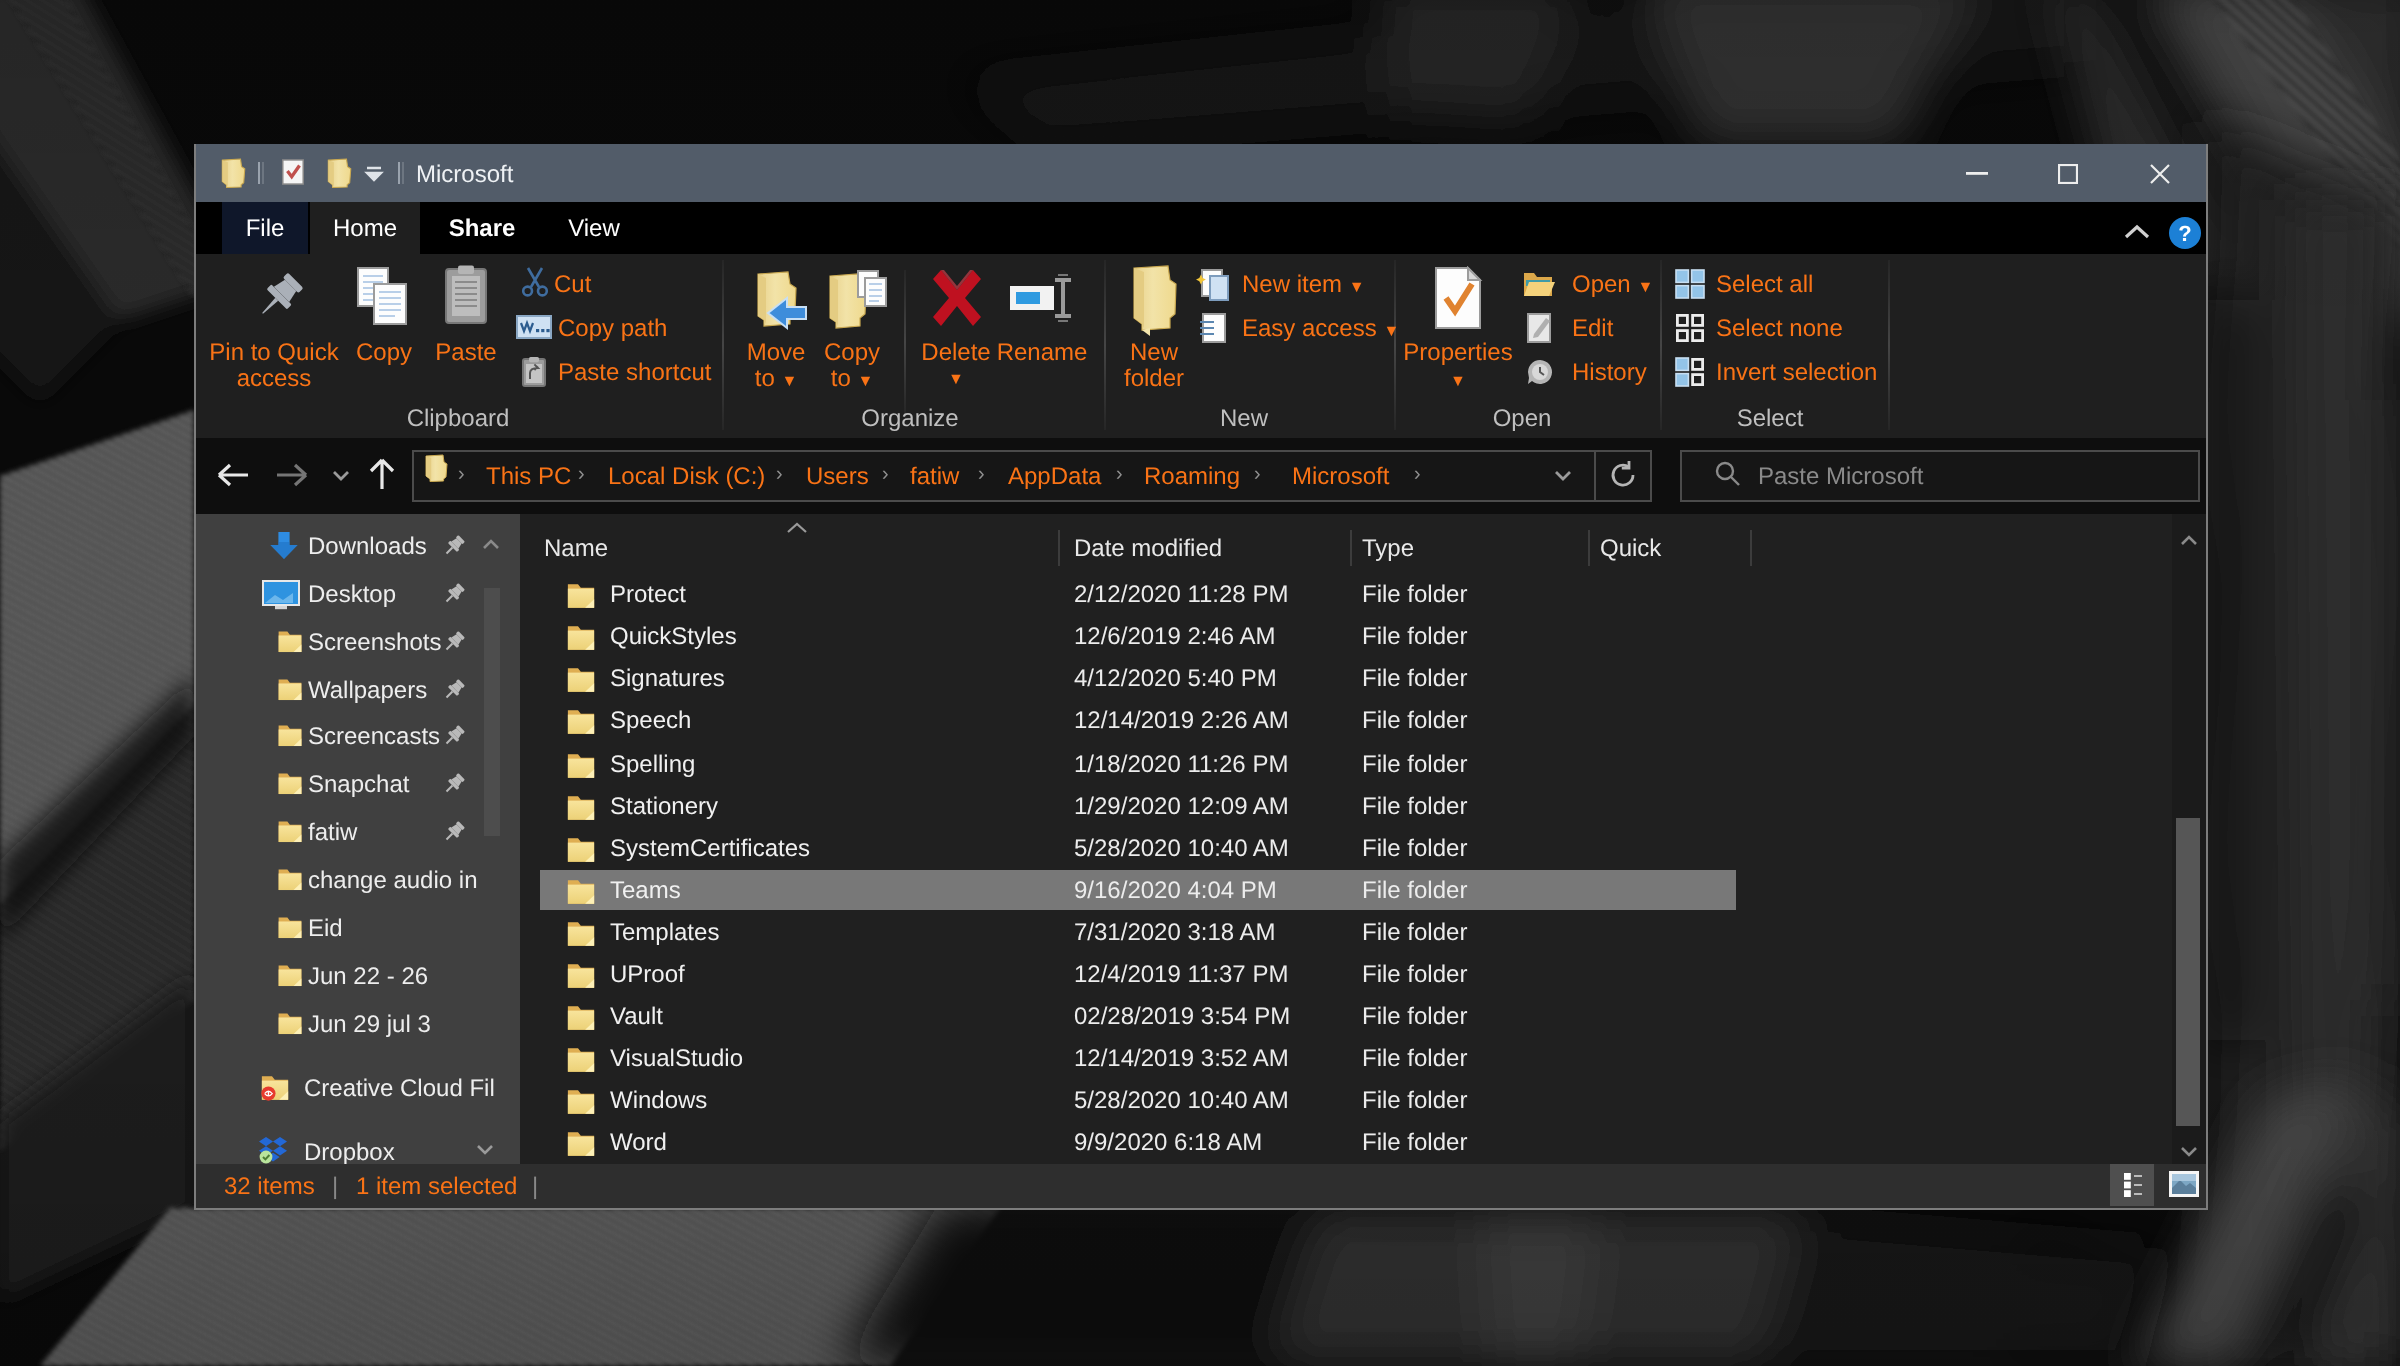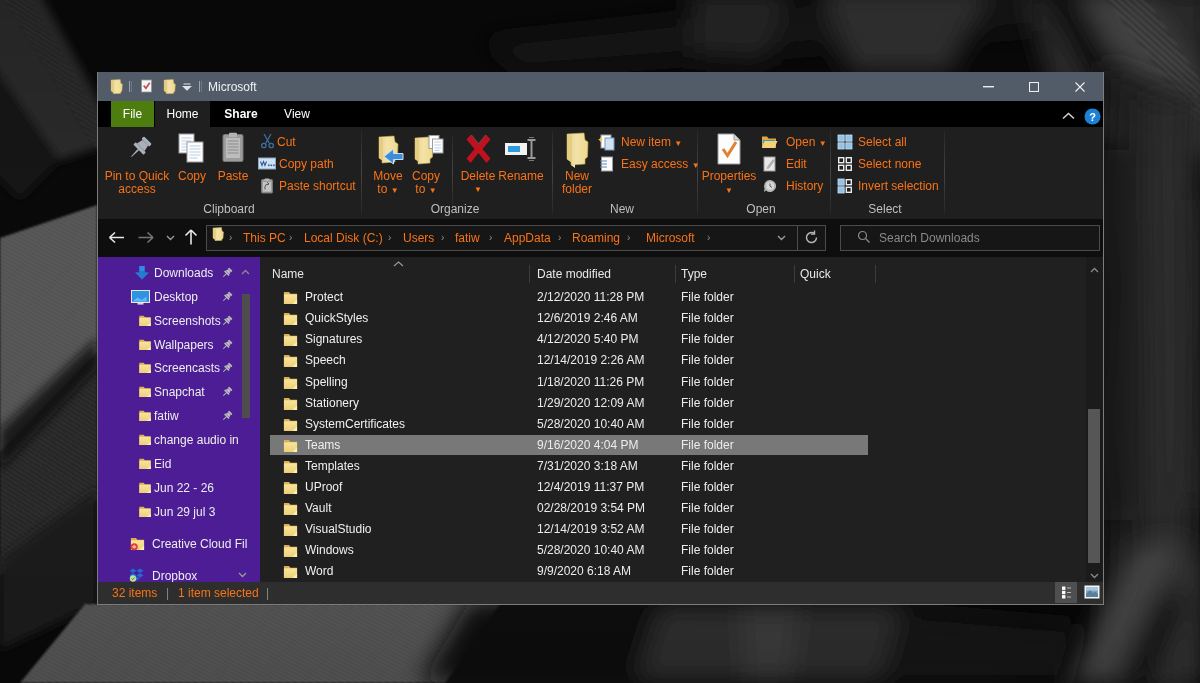--- a/index.html
+++ b/index.html
@@ -1,21 +1,21 @@
 <!DOCTYPE html>
 <html><head><meta charset="utf-8"><style>
 html,body{margin:0;padding:0;width:1200px;height:683px;overflow:hidden;background:#0a0a0a;
 font-family:"Liberation Sans",sans-serif;-webkit-font-smoothing:antialiased;}
 .a{position:absolute;}
 #win{left:97px;top:72px;width:1007px;height:533px;border:1px solid #7d7d7d;border-top:none;box-sizing:border-box;}
 #tbar{left:0;top:0;width:1005px;height:29px;background:#525c69;}
 #tstrip{left:0;top:29px;width:1005px;height:26px;background:#000;}
 #ribbon{left:0;top:55px;width:1005px;height:92px;background:#1f1f1f;}
 #addr{left:0;top:147px;width:1005px;height:38px;background:#0e0e0e;}
-#main{left:0;top:185px;width:1005px;height:325px;background:#4c1d95;}
+#main{left:0;top:185px;width:1005px;height:325px;background:#404040;}
 #list{left:162px;top:0;width:843px;height:325px;background:#202020;}
 #status{left:0;top:510px;width:1005px;height:22px;background:#2e2e2e;text-align:right;}
 .t{position:absolute;font-size:12px;color:#f97316;white-space:nowrap;line-height:14px;}
 .ctr{transform:translateX(-50%);text-align:left;}
 .vsep{position:absolute;width:1px;background:linear-gradient(#262626,#454545,#262626);}
 .glabel{position:absolute;font-size:12px;color:#bfbfbf;white-space:nowrap;transform:translateX(-50%);}
 .tab{position:absolute;top:0;height:26px;font-size:12px;color:#fff;text-align:center;line-height:26px;}
 .row{position:absolute;left:162px;width:826px;height:21px;}
 .row .ic{position:absolute;left:23px;top:3px;}
 .row .nm{position:absolute;left:45px;top:3px;font-size:12px;color:#f0f0f0;white-space:nowrap;}
@@ -178,21 +178,21 @@
         <rect width="11" height="1.4" fill="#eee"></rect>
       </svg>
   <svg class="a" style="left:931px;top:10px" width="10" height="10">
         <rect x="0.5" y="0.5" width="9" height="9" fill="none" stroke="#eee" stroke-width="1.1"></rect>
       </svg>
   <svg class="a" style="left:977px;top:10px" width="10" height="10">
         <path d="M0.5 0.5 L9.5 9.5 M9.5 0.5 L0.5 9.5" stroke="#eee" stroke-width="1.1"></path>
       </svg>
 </div>
 <div id="tstrip" class="a">
-  <div class="tab" style="left:13px;width:43px;background:#4d7c0f;">File</div>
+  <div class="tab" style="left:13px;width:43px;background:#0f172a;">File</div>
   <div class="tab" style="left:57px;width:55px;background:#1f1f1f;">Home</div>
   <div class="tab" style="left:115px;width:56px;font-weight:bold;">Share</div>
   <div class="tab" style="left:171px;width:56px;">View</div>
   <svg class="a" style="left:964px;top:11px" width="13" height="8">
         <path d="M1 6.5 L6.5 1.5 L12 6.5" stroke="#d0d0d0" stroke-width="1.6" fill="none"></path>
       </svg>
   <svg class="a" style="left:986px;top:7px" width="17" height="17">
         <circle cx="8.5" cy="8.5" r="8" fill="#1c80d6"></circle>
         <text x="8.5" y="12.5" font-size="11" font-weight="bold" fill="#fff" text-anchor="middle" font-family="Liberation Sans">?</text>
       </svg>
@@ -437,21 +437,21 @@
   <div class="a" style="left:699px;top:7px;width:1px;height:24px;background:#4b4b4b"></div>
   <svg class="a" style="left:706px;top:11px" width="15" height="15" viewBox="0 0 15 15">
     <path d="M12.5 7.5 a5 5 0 1 1 -2.2-4.1" stroke="#b5b5b5" stroke-width="1.4" fill="none"></path>
     <path d="M10.5 0.5 v3.6 h-3.6" fill="none" stroke="#b5b5b5" stroke-width="1.4"></path>
   </svg>
   <div class="a" style="left:742px;top:6px;width:260px;height:26px;background:#161616;border:1px solid #4b4b4b;box-sizing:border-box"></div>
   <svg class="a" style="left:759px;top:11px" width="14" height="14">
         <circle cx="5.5" cy="5.5" r="4" stroke="#8a8a8a" fill="none" stroke-width="1.2"></circle>
         <path d="M8.5 8.5 L12.5 12.5" stroke="#8a8a8a" stroke-width="1.2"></path>
       </svg>
-  <div class="t" style="left:781px;top:12px;color:#8a8a8a">Search Downloads</div>
+  <div class="t" style="left:781px;top:12px;color:#8a8a8a">Paste Microsoft</div>
 </div>
 <div id="main" class="a">
 <div id="list" class="a"></div>
 
 <div class="nav" style="left:0;top:4px;width:160px">
   <svg class="ic" style="left:36px;top:4px" width="16" height="16" viewBox="0 0 16 16">
           <path d="M5.2 1 h5.6 v6.5 h4 L8 14.5 L1.2 7.5 h4 Z" fill="#2e8ce2"></path>
           <path d="M8 14.5 L1.2 7.5 h4 V6 L10.8 6 v1.5 h4 Z" fill="#1f6fc0" opacity="0.55"></path>
         </svg>
   <div class="nm">Downloads</div>

